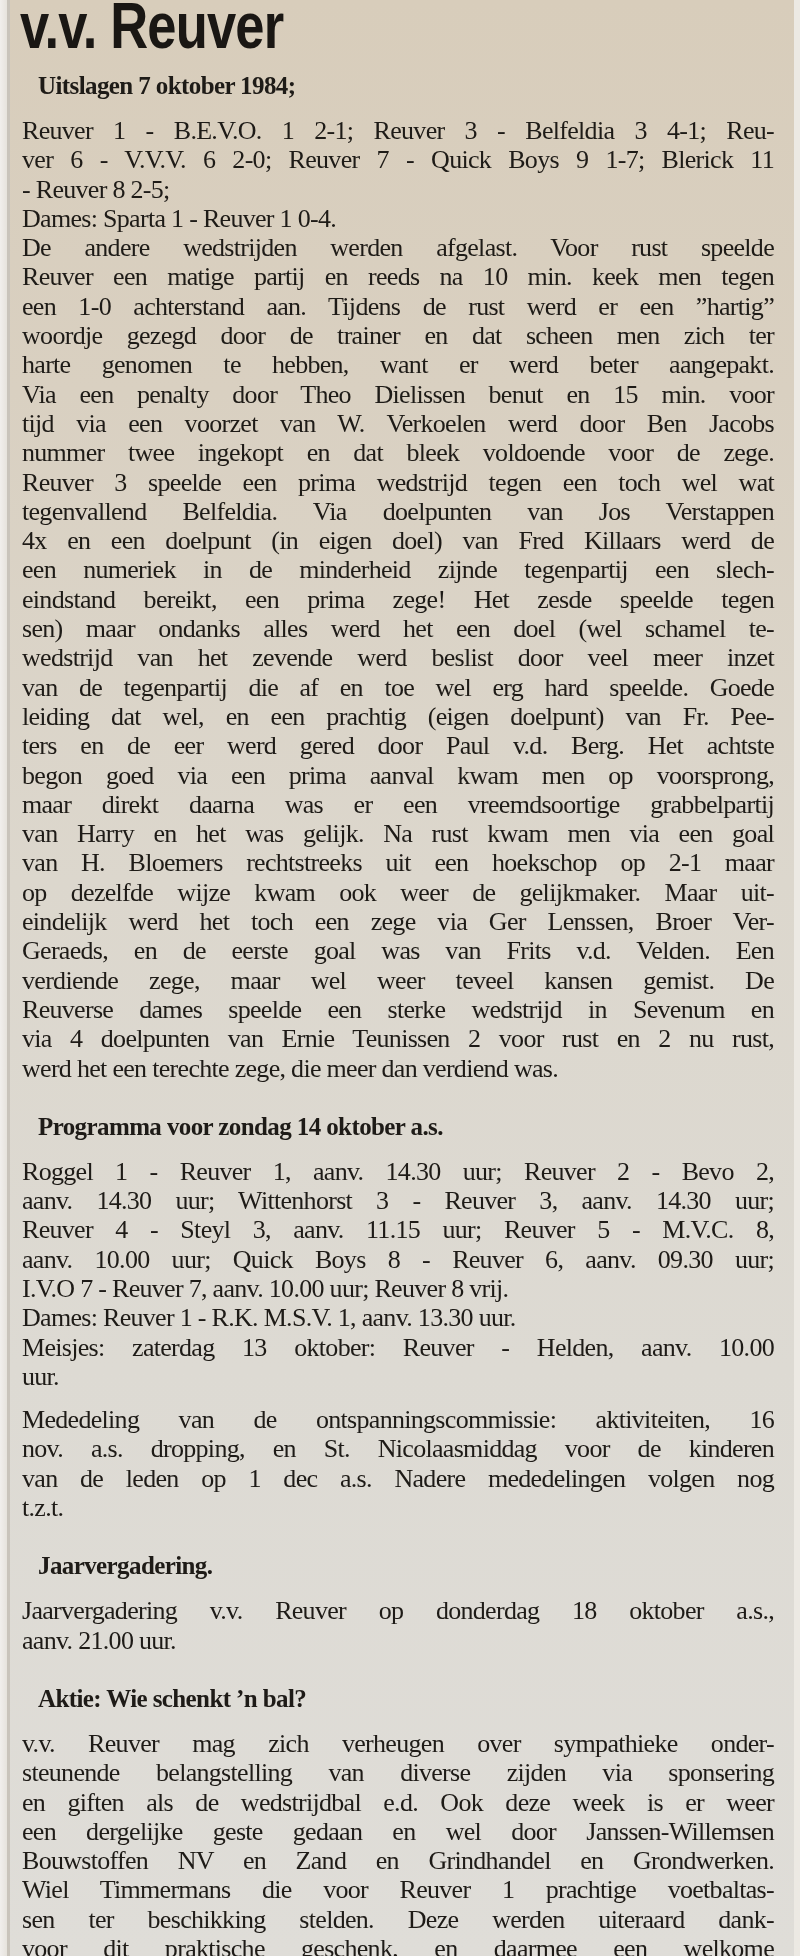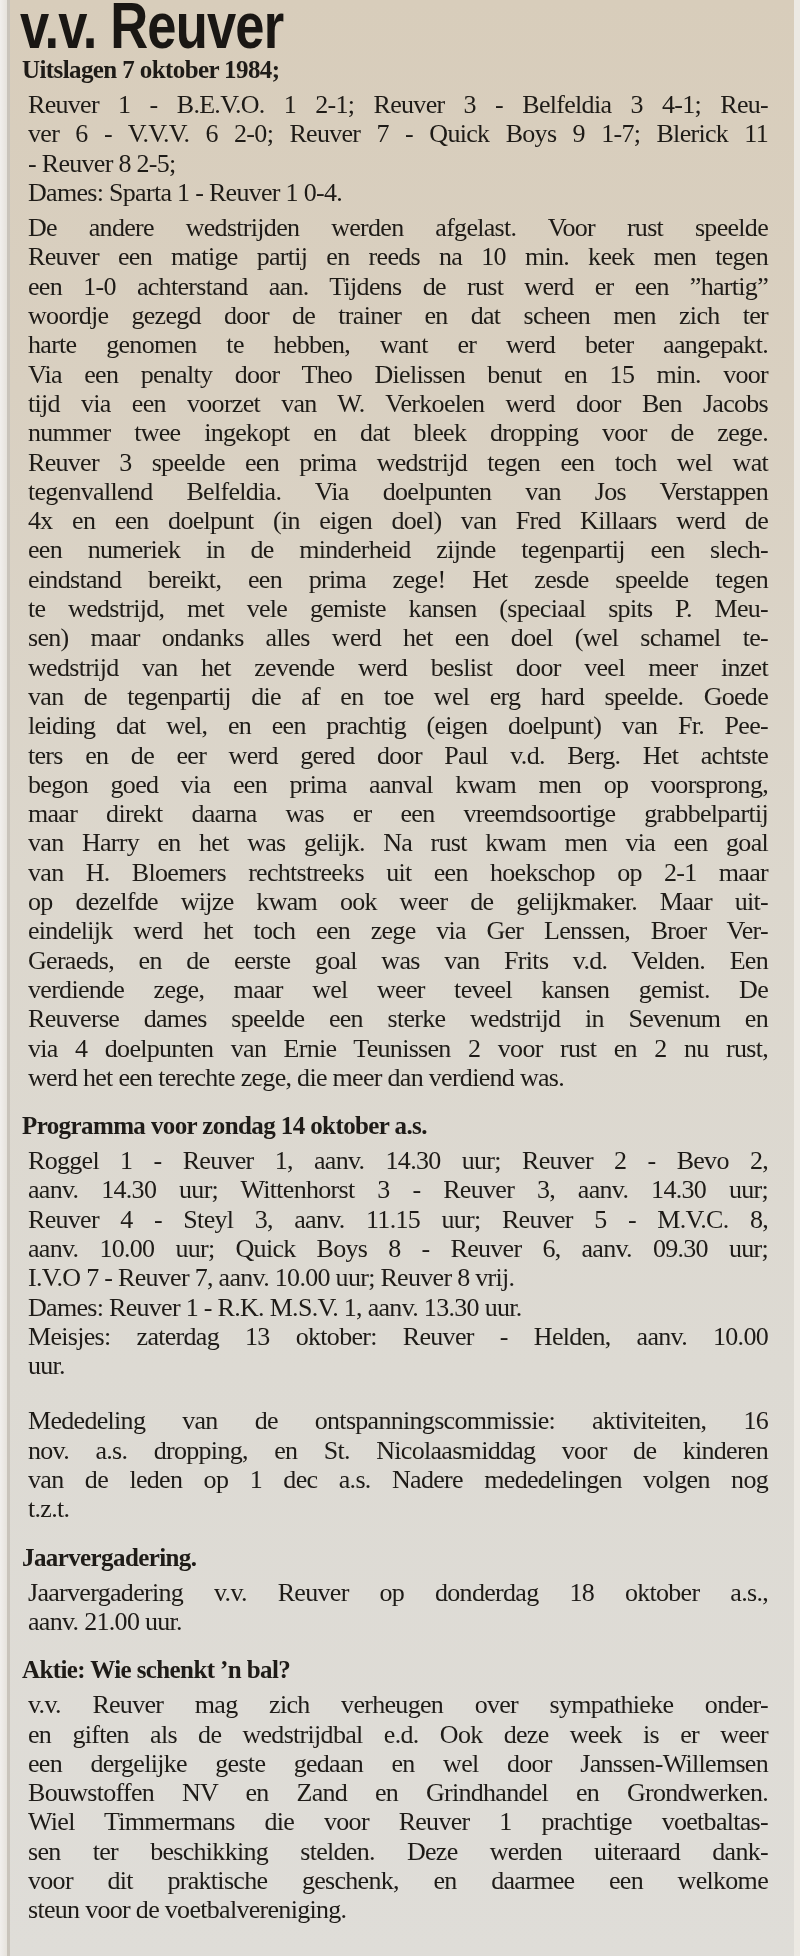--- a/index.html
+++ b/index.html
@@ -35,28 +35,28 @@
     transform-origin: left top;
     margin: -6px 0 0 -2px;
     height: 62px;
     color: #1a1714;
   }
   .heading {
     font-weight: bold;
     font-size: 25px;
     line-height: 28px;
     letter-spacing: -0.6px;
-    margin: 0;
+    margin: 16px;
   }
   .para {
     font-size: 26px;
     line-height: 29.3px;
     letter-spacing: -0.7px;
     text-align: justify;
-    margin: 6px;
+    margin: 0;
     white-space: normal;
   }
   .line { display: block; text-align: justify; text-align-last: justify; white-space: nowrap; }
   .line.last { text-align-last: left; }
   .gap { height: 14px; }
 </style>
 </head>
 <body>
 
 <div class="edge-left"></div>
@@ -78,27 +78,26 @@
 
   <section>
     <p class="para" id="report-text">
         <span class="line">De andere wedstrijden werden afgelast. Voor rust speelde</span>
         <span class="line">Reuver een matige partij en reeds na 10 min. keek men tegen</span>
         <span class="line">een 1-0 achterstand aan. Tijdens de rust werd er een ”hartig”</span>
         <span class="line">woordje gezegd door de trainer en dat scheen men zich ter</span>
         <span class="line">harte genomen te hebben, want er werd beter aangepakt.</span>
         <span class="line">Via een penalty door Theo Dielissen benut en 15 min. voor</span>
         <span class="line">tijd via een voorzet van W. Verkoelen werd door Ben Jacobs</span>
-        <span class="line">nummer twee ingekopt en dat bleek dropping voor de zege.</span>
+        <span class="line">nummer twee ingekopt en dat bleek voldoende voor de zege.</span>
         <span class="line">Reuver 3 speelde een prima wedstrijd tegen een toch wel wat</span>
         <span class="line">tegenvallend Belfeldia. Via doelpunten van Jos Verstappen</span>
         <span class="line">4x en een doelpunt (in eigen doel) van Fred Killaars werd de</span>
         <span class="line">een numeriek in de minderheid zijnde tegenpartij een slech-</span>
         <span class="line">eindstand bereikt, een prima zege! Het zesde speelde tegen</span>
-        <span class="line">te wedstrijd, met vele gemiste kansen (speciaal spits P. Meu-</span>
         <span class="line">sen) maar ondanks alles werd het een doel (wel schamel te-</span>
         <span class="line">wedstrijd van het zevende werd beslist door veel meer inzet</span>
         <span class="line">van de tegenpartij die af en toe wel erg hard speelde. Goede</span>
         <span class="line">leiding dat wel, en een prachtig (eigen doelpunt) van Fr. Pee-</span>
         <span class="line">ters en de eer werd gered door Paul v.d. Berg. Het achtste</span>
         <span class="line">begon goed via een prima aanval kwam men op voorsprong,</span>
         <span class="line">maar direkt daarna was er een vreemdsoortige grabbelpartij</span>
         <span class="line">van Harry en het was gelijk. Na rust kwam men via een goal</span>
         <span class="line">van H. Bloemers rechtstreeks uit een hoekschop op 2-1 maar</span>
         <span class="line">op dezelfde wijze kwam ook weer de gelijkmaker. Maar uit-</span>
@@ -147,20 +146,21 @@
         <span class="line last">aanv. 21.00 uur.</span>
       </p>
   </section>
 
   <div class="gap"></div>
 
   <section>
     <p class="heading">Aktie: Wie schenkt ’n bal?</p>
     <p class="para" id="action-text">
         <span class="line">v.v. Reuver mag zich verheugen over sympathieke onder-</span>
+        <span class="line">steunende belangstelling van diverse zijden via sponsering</span>
         <span class="line">en giften als de wedstrijdbal e.d. Ook deze week is er weer</span>
         <span class="line">een dergelijke geste gedaan en wel door Janssen-Willemsen</span>
         <span class="line">Bouwstoffen NV en Zand en Grindhandel en Grondwerken.</span>
         <span class="line">Wiel Timmermans die voor Reuver 1 prachtige voetbaltas-</span>
         <span class="line">sen ter beschikking stelden. Deze werden uiteraard dank-</span>
         <span class="line">voor dit praktische geschenk, en daarmee een welkome</span>
         <span class="line last">steun voor de voetbalvereniging.</span>
       </p>
 
   </section>

